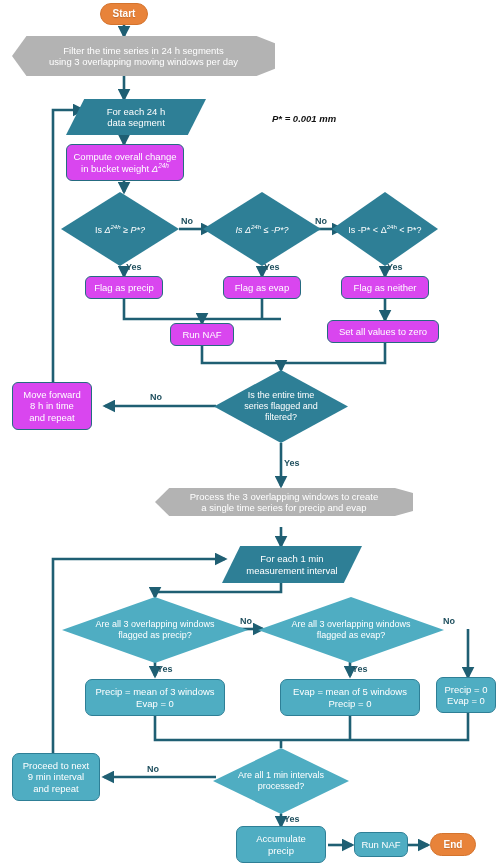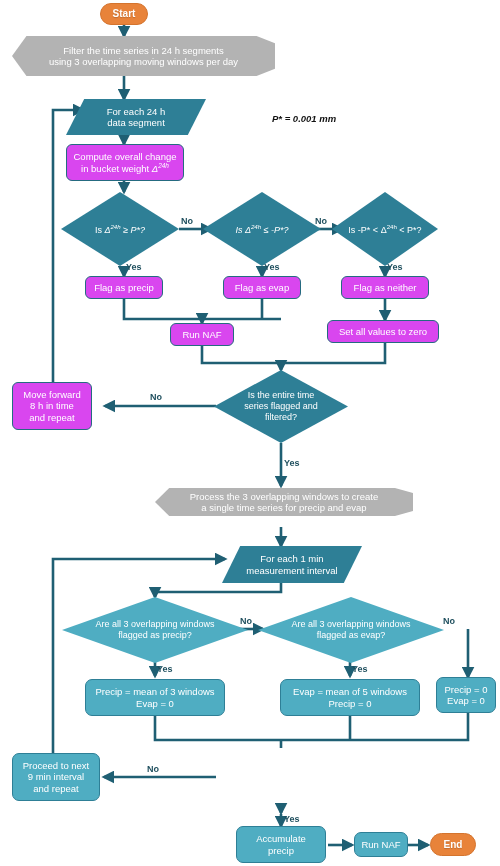--- a/index.html
+++ b/index.html
@@ -322,20 +322,27 @@
     </span>
   </div>
 
   <div class="node box-light" style="left:436px; top:677px; width:60px; height:36px;">
     <span>
       <span>Precip = 0</span><br>
       <span>Evap = 0</span>
     </span>
   </div>
 
+  <div class="node diamond d-light" style="left:213px; top:748px; width:136px; height:66px;">
+    <div class="dshape"></div>
+    <div class="dlabel">
+      <span>Are all 1 min intervals</span><br>
+      <span>processed?</span>
+    </div>
+  </div>
 
   <div class="node box-light" style="left:12px; top:753px; width:88px; height:48px;">
     <span>
       <span>Proceed to next</span><br>
       <span>9 min interval</span><br>
       <span>and repeat</span>
     </span>
   </div>
 
   <div class="node box-light" style="left:236px; top:826px; width:90px; height:37px;">

